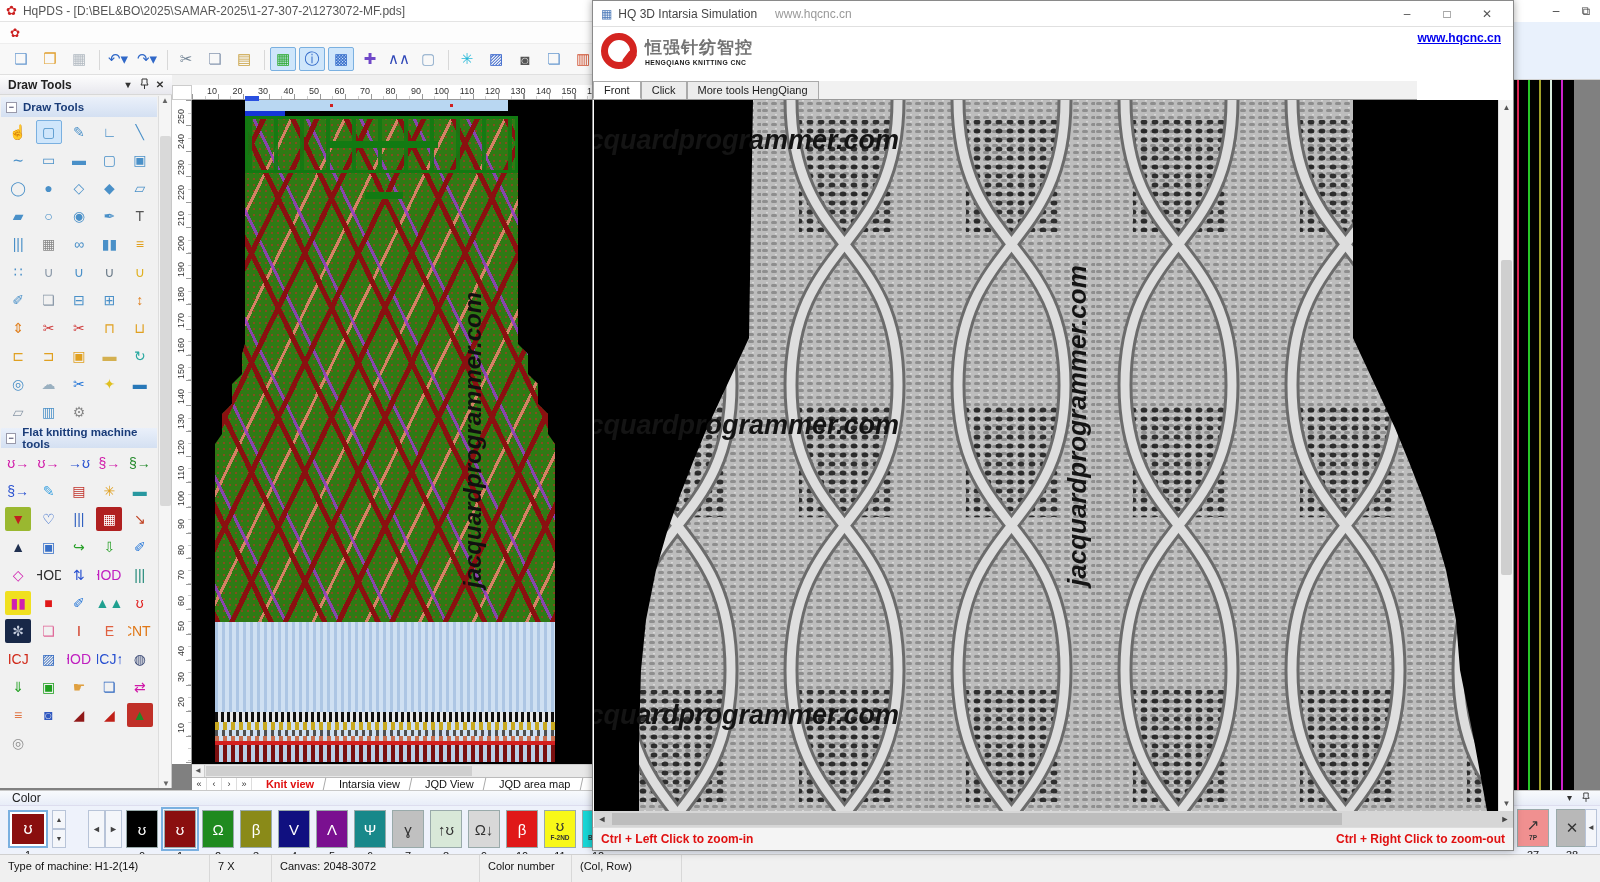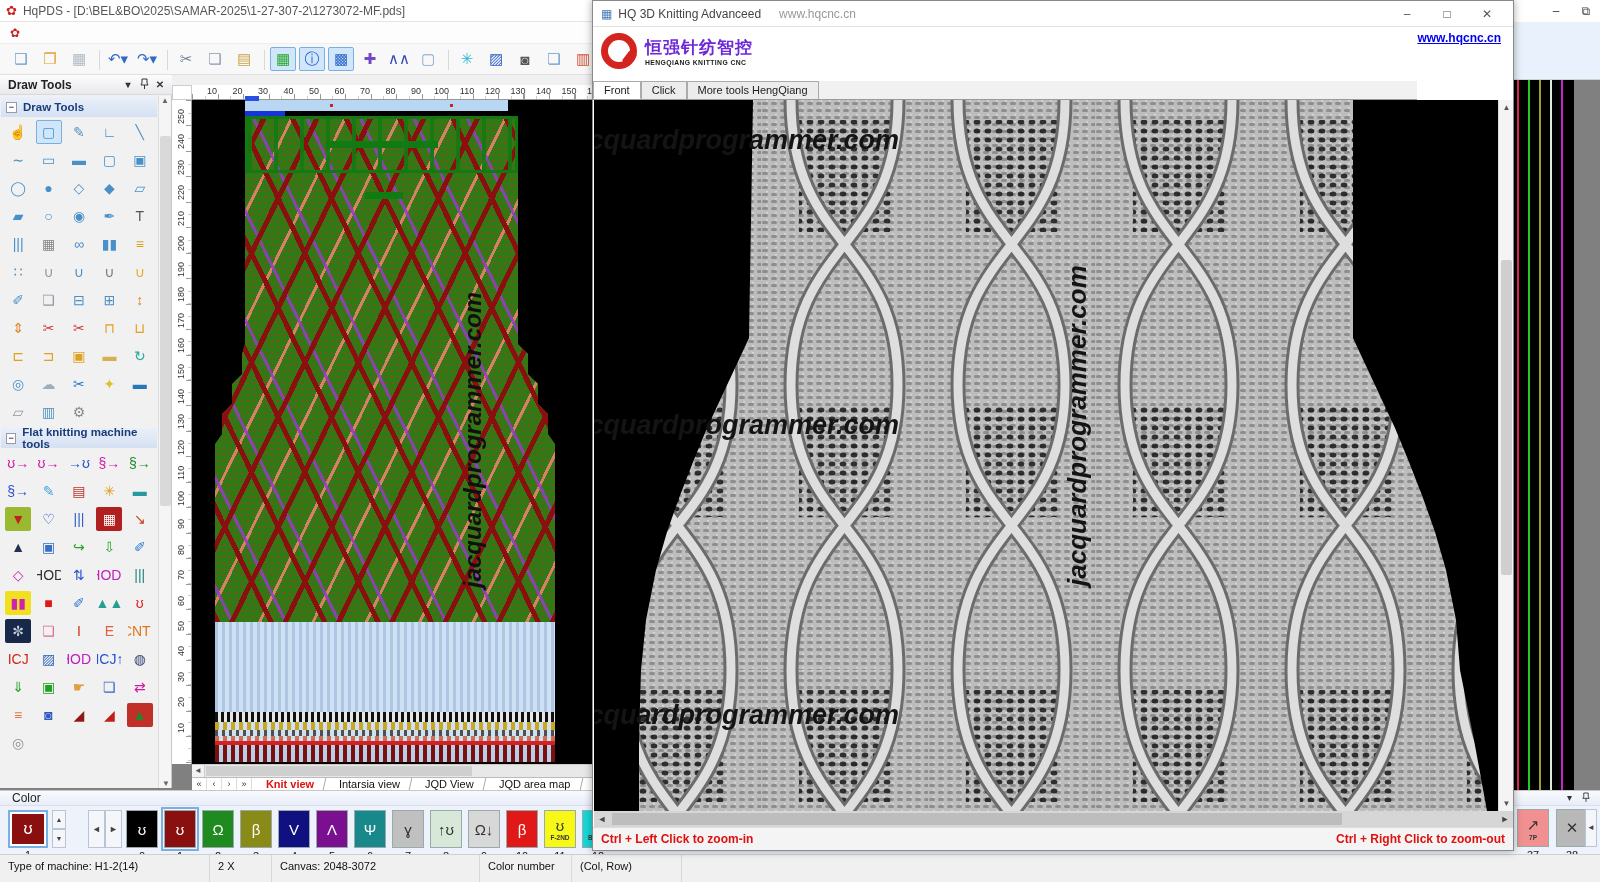--- a/index.html
+++ b/index.html
@@ -128,21 +128,21 @@
     display:flex; align-items:center; padding-left:8px; font-size:12px; color:#444; }
   #sim-title .wicon { color:#4a78b8; margin-right:6px; font-size:12px; }
   #sim-title .turl { color:#999; margin-left:18px; }
   #sim-title .wbtns { position:absolute; right:6px; top:0; height:26px; display:flex; }
   #sim-title .wbtns span { width:40px; text-align:center; line-height:26px; font-size:12px; color:#555; }
   #sim-head { position:absolute; left:0; top:26px; width:920px; height:54px; background:#fff; }
   #logo { position:absolute; left:8px; top:6px; display:flex; align-items:center; gap:8px; }
   .logo-mark { width:36px; height:36px; border-radius:50%; border:7px solid #d42420; position:relative; }
   .logo-mark::after { content:""; position:absolute; right:-4px; bottom:-3px; width:9px; height:14px;
     background:#d42420; transform:rotate(38deg); border-radius:2px; }
-  #logo .cn { font-size:17px; font-weight:bold; color:#6d28d9; letter-spacing:1px; }
+  #logo .cn { font-size:17px; font-weight:bold; color:#737373; letter-spacing:1px; }
   #logo .en { font-size:6.8px; font-weight:bold; color:#1a1a1a; letter-spacing:.4px; }
   #sim-link { position:absolute; right:12px; top:4px; font-size:12px; font-weight:bold; color:#0000ee;
     text-decoration:underline; }
   #sim-tabs { position:absolute; left:0; top:80px; width:824px; height:19px; background:#f1f1f1;
     border-bottom:1px solid #999; display:flex; font-size:11px; }
   .stab { padding:2px 10px; border:1px solid #aaa; border-bottom:none; background:#ececec; color:#222; }
   .stab.active { background:#fff; font-weight:normal; border-bottom:1px solid #fff; }
   #sim-view { position:absolute; left:1px; top:99px; width:904px; height:711px; background:#000; overflow:hidden; }
   #sim-vscroll { position:absolute; left:905px; top:99px; width:15px; height:711px; background:#f4f4f4; border-left:1px solid #ddd; }
   #sim-vscroll .a { position:absolute; left:0; width:15px; height:15px; font-size:8px; color:#555; text-align:center; line-height:15px; }
@@ -562,21 +562,21 @@
       </div>
       <div class="swn">38</div>
     </div>
     </div>
   <div id="rcollapse" class="abs">◄</div>
 </div>
 
 <div id="statusbar" class="abs">
 
 <span class="seg" style="width: 210px;">Type of machine: H1-2(14)</span>
-    <span class="seg" style="width: 62px;">2 X</span>
+    <span class="seg" style="width: 62px;">7 X</span>
     <span class="seg" style="width: 208px;">Canvas: 2048-3072</span>
     <span class="seg" style="width: 92px;">Color number</span>
     <span class="seg" style="width: 110px;">(Col, Row)</span>
   </div>
 
 <div id="r-title" class="abs">
   <span>–</span>
   <span>⧉</span>
 </div>
 <div id="r-menu" class="abs"></div>
@@ -586,21 +586,21 @@
     <i class="sline" style="background: rgb(40, 200, 40);"></i>
     <i class="sline" style="background: rgb(160, 160, 40);"></i>
     <i class="sline" style="background: rgb(216, 236, 220);"></i>
     <i class="sline" style="background: rgb(204, 34, 204);"></i>
   </div>
 <div id="r-gray" class="abs"></div>
 
 <div id="sim" class="abs">
   <div id="sim-title">
     <span class="wicon">▦</span>
-    <span>HQ 3D Knitting Advanceed</span>
+    <span>HQ 3D Intarsia Simulation</span>
     <span class="turl">www.hqcnc.cn</span>
     <span class="wbtns">
       <span>–</span>
       <span>□</span>
       <span>✕</span>
     </span>
   </div>
   <div id="sim-head">
     <div id="logo">
       <div class="logo-mark"></div>

